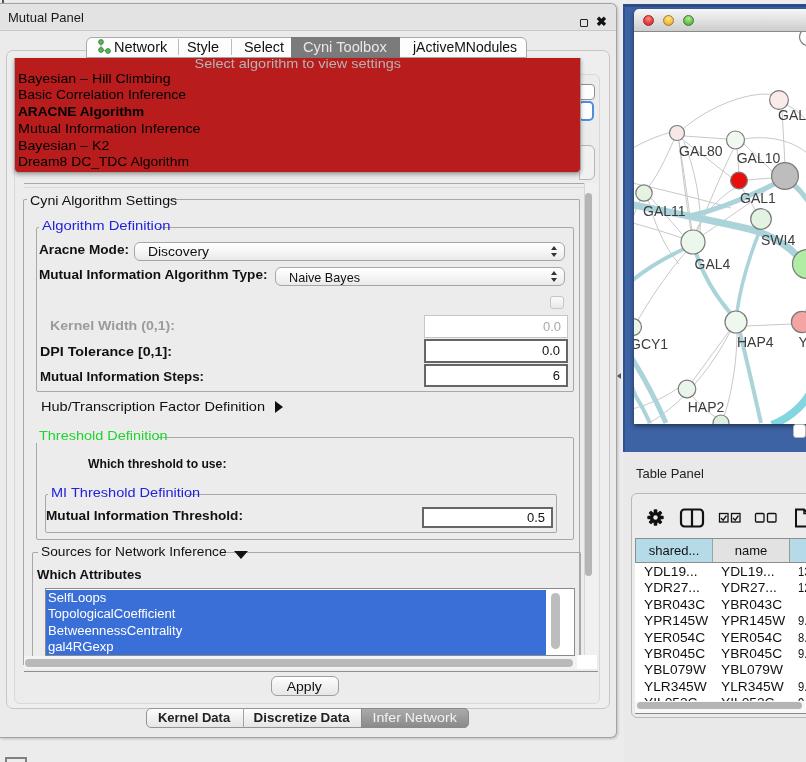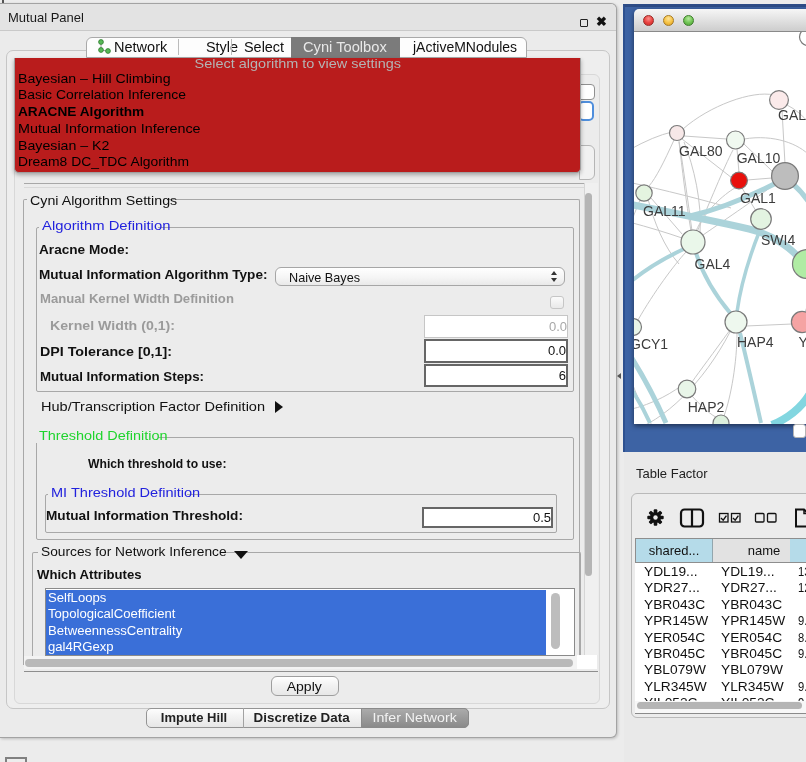--- a/index.html
+++ b/index.html
@@ -11,21 +11,21 @@
   .lblgray{position:absolute;font-weight:bold;font-size:13px;color:#9b9b9b;white-space:nowrap;}
   .combo{position:absolute;background:linear-gradient(#ffffff,#f5f5f5 55%,#e9e9e9);
          border:1px solid #a6a6a6;border-radius:6px;font-size:13px;color:#111;box-sizing:border-box;}
   .combo .txt{position:absolute;top:2.5px;white-space:nowrap;}
   .spin{position:absolute;right:6px;top:50%;width:7px;height:11px;margin-top:-5.5px;}
   .spin:before{content:"";position:absolute;left:0;top:0;border-left:3.5px solid transparent;
        border-right:3.5px solid transparent;border-bottom:4.5px solid #333;}
   .spin:after{content:"";position:absolute;left:0;bottom:0;border-left:3.5px solid transparent;
        border-right:3.5px solid transparent;border-top:4.5px solid #333;}
   .field{position:absolute;background:#fff;font-size:13px;color:#111;
-         text-align:right;box-sizing:border-box;}
+         text-align:right;box-sizing:border-box;padding-right:6px;}
   .grp{position:absolute;border:1px solid #a8a8a8;border-radius:2px;box-sizing:border-box;}
   .grplab{position:absolute;background:#ececec;padding:0 3px;font-size:13px;white-space:nowrap;}
 </style>
 </head>
 <body>
 
 <div class="abs" style="left:2px;top:0;width:2px;height:3px;background:#555;"></div>
 <div class="abs" id="cpwin" style="left:0;top:3px;width:616px;height:733px;background:#ebebeb;border:1px solid #a3a3a3;border-left:none;border-radius:0 6px 6px 0;box-shadow:1px 1px 3px rgba(0,0,0,0.2);">
 
   <div class="abs" style="left:0;top:0;width:616px;height:26px;background:#e3e3e3;border-bottom:1px solid #c9c9c9;border-radius:0 6px 0 0;"></div>
@@ -42,45 +42,48 @@
     <svg width="14" height="15" viewBox="0 0 14 15">
       <line x1="4" y1="4" x2="4" y2="11" stroke="#999" stroke-width="1"></line>
       <line x1="4" y1="11" x2="10" y2="12" stroke="#999" stroke-width="1"></line>
       <circle cx="4" cy="3" r="2.4" fill="#57b957" stroke="#2c7a2c" stroke-width="0.8"></circle>
       <circle cx="4" cy="11" r="2.4" fill="#57b957" stroke="#2c7a2c" stroke-width="0.8"></circle>
       <circle cx="11" cy="12" r="2.4" fill="#57b957" stroke="#2c7a2c" stroke-width="0.8"></circle>
     </svg>
   </div>
   <div class="abs" style="left:114px;top:35px;font-size:14px;color:#111;"><span class="sx" style="transform:scaleX(1.037);">Network</span></div>
   <div class="abs" style="left:178px;top:35px;width:1px;height:16px;background:#bbb;"></div>
-  <div class="abs" style="left:206px;top:35px;font-size:14px;color:#111;"><span class="sx" style="transform:scaleX(1.03);">Style</span></div>
+  <div class="abs" style="left:187px;top:35px;font-size:14px;color:#111;"><span class="sx" style="transform:scaleX(1.03);">Style</span></div>
   <div class="abs" style="left:231px;top:35px;width:1px;height:16px;background:#bbb;"></div>
   <div class="abs" style="left:244px;top:35px;font-size:14px;color:#111;"><span class="sx" style="transform:scaleX(1.03);">Select</span></div>
   <div class="abs" style="left:291px;top:33px;width:109px;height:21px;background:#7b7b7b;"></div>
   <div class="abs" style="left:303px;top:35px;font-size:14px;color:#e8e8e8;"><span class="sx" style="transform:scaleX(1.048);">Cyni Toolbox</span></div>
   <div class="abs" style="left:413px;top:35px;font-size:14px;color:#111;text-align:center;"><span class="sx" style="transform:scaleX(0.998);">jActiveMNodules</span></div>
 
   <div class="abs" style="left:24px;top:179px;width:573px;height:1px;background:#a8a8a8;"></div>
   <div class="abs" style="left:24px;top:183px;width:573px;height:1px;background:#d9d9d9;"></div>
 
   <div class="grp" style="left:23px;top:195px;width:557px;height:466px;border-bottom:none;border-radius:2px 2px 0 0;"></div>
   <div class="grplab" style="left:27px;top:189px;color:#111;"><span class="sx" style="transform:scaleX(1.095);">Cyni Algorithm Settings</span></div>
 
   <div class="grp" style="left:36px;top:223px;width:538px;height:165px;"></div>
   <div class="grplab" style="left:39px;top:214px;color:#2222dd;"><span class="sx" style="transform:scaleX(1.139);">Algorithm Definition</span></div>
 
   <div class="lbl" style="left:39px;top:238px;"><span class="sx" style="transform:scaleX(1.047);">Aracne Mode:</span></div>
+  <div class="combo" style="left:134px;top:237.5px;width:431px;height:19px;">
+      <span class="txt" style="left:13px;top:1.5px;"><span class="sx" style="transform:scaleX(1.069);">Discovery</span></span>
+      <span class="spin"></span>
+    </div>
 
   <div class="lbl" style="left:39px;top:263px;"><span class="sx" style="transform:scaleX(1.044);">Mutual Information Algorithm Type:</span></div>
   <div class="combo" style="left:275px;top:263px;width:290px;height:19px;">
       <span class="txt" style="left:13px;top:1.5px;"><span class="sx" style="transform:scaleX(0.973);">Naive Bayes</span></span>
       <span class="spin"></span>
     </div>
 
-  <div class="lblgray" style="left:40px;top:287px;"><span class="sx" style="transform:scaleX(1.01);">Manual Kernel Width Definition</span></div>
   <div class="abs" style="left:550px;top:292px;width:12px;height:11px;background:linear-gradient(#fbfbfb,#e9e9e9);border:1px solid #c6c6c6;border-radius:3px;"></div>
 
   <div class="lblgray" style="left:40px;top:314px;margin-left:10px;"><span class="sx" style="transform:scaleX(1.09);">Kernel Width (0,1):</span></div>
   <div class="field" style="left:424px;top:311px;width:144px;height:23px;border:1px solid #c6c6c6;color:#a8a8a8;line-height:21px;">0.0</div>
 
   <div class="lbl" style="left:40px;top:340px;"><span class="sx" style="transform:scaleX(1.096);">DPI Tolerance [0,1]:</span></div>
   <div class="field" style="left:424px;top:335px;width:144px;height:24px;border:2px solid #666;line-height:20px;">0.0</div>
 
   <div class="lbl" style="left:40px;top:365px;"><span class="sx" style="transform:scaleX(1.023);">Mutual Information Steps:</span></div>
   <div class="field" style="left:424px;top:360px;width:144px;height:23px;border:2px solid #666;line-height:19px;">6</div>
@@ -116,21 +119,21 @@
 
   <div class="abs" style="left:24px;top:666.5px;width:574px;height:1px;background:#8e8e8e;"></div>
 
   <div class="abs" style="left:584px;top:179px;width:13px;height:472px;background:#f0f0f0;border-left:1px solid #d5d5d5;"></div>
   <div class="abs" style="left:585.3px;top:188.5px;width:7px;height:383px;background:#b5b5b5;border-radius:3.5px;"></div>
 
   <div class="abs" style="left:270.5px;top:672px;width:68.5px;height:19.5px;background:linear-gradient(#ffffff,#f2f2f2 45%,#e7e7e7);border:1px solid #9e9e9e;border-radius:6px;text-align:center;font-size:13px;color:#111;line-height:19px;box-sizing:border-box;"><span class="sx" style="transform:scaleX(1.08);transform-origin:50% 50%;">Apply</span></div>
 
   <div class="abs" style="left:146px;top:704px;width:322.5px;height:20px;border:1px solid #949494;border-radius:5px;background:linear-gradient(#fdfdfd,#f2f2f2 45%,#e6e6e6);box-sizing:border-box;"></div>
   <div class="abs" style="left:361px;top:704px;width:107.5px;height:20px;background:linear-gradient(#ababab,#8a8a8a);border:1px solid #8a8a8a;border-radius:0 5px 5px 0;box-sizing:border-box;"></div>
-  <div class="abs" style="left:146px;top:704px;width:96px;height:20px;text-align:center;font-size:13px;font-weight:bold;color:#222;line-height:20px;">Impute Hill</div>
+  <div class="abs" style="left:146px;top:704px;width:96px;height:20px;text-align:center;font-size:13px;font-weight:bold;color:#222;line-height:20px;">Kernel Data</div>
   <div class="abs" style="left:242.5px;top:704px;width:1px;height:20px;background:#a2a2a2;"></div>
   <div class="abs" style="left:242.5px;top:704px;width:118.5px;height:20px;text-align:center;font-size:13px;font-weight:bold;color:#222;line-height:20px;"><span class="sx" style="transform:scaleX(1.03);transform-origin:50% 50%;">Discretize Data</span></div>
   <div class="abs" style="left:361px;top:704px;width:107.5px;height:20px;text-align:center;font-size:13px;color:#f2f2f2;line-height:20px;"><span class="sx" style="transform:scaleX(1.09);transform-origin:50% 50%;">Infer Network</span></div>
 </div>
 
 <div class="abs" style="left:579px;top:84px;width:16px;height:16px;background:#fff;border:1px solid #909090;border-radius:0 4px 4px 0;z-index:29;box-sizing:border-box;"></div>
 <div class="abs" style="left:578px;top:101px;width:16px;height:20px;background:#fff;border:2.5px solid #4f8edc;border-radius:5px;z-index:29;box-sizing:border-box;"></div>
 <div class="abs" style="left:579px;top:145px;width:16px;height:35px;background:#f1f1f1;border:1px solid #b5b5b5;border-radius:0 6px 6px 0;z-index:29;box-sizing:border-box;"></div>
 
 <div class="abs" id="popup" style="left:14px;top:58px;width:565px;height:114px;background:#b91c1c;border:1px solid #a0a0a0;border-top:none;border-radius:0 0 5px 5px;box-shadow:0 2px 4px rgba(0,0,0,0.3);z-index:30;">
@@ -231,21 +234,21 @@
         <text x="164.5" y="315">Y</text>
         <text x="53.7" y="380">HAP2</text>
       </g>
     </svg>
   </div>
 </div>
 
 <div class="abs" style="left:793px;top:424px;width:13px;height:14px;background:#fff;border:1px solid #b5b5b5;border-radius:3px;box-sizing:border-box;"></div>
 
 <div class="abs" style="left:624px;top:452px;width:182px;height:310px;background:#e9e9e9;"></div>
-<div class="abs" style="left:636px;top:466px;font-size:13px;color:#222;">Table Factor</div>
+<div class="abs" style="left:636px;top:466px;font-size:13px;color:#222;">Table Panel</div>
 <div class="abs" id="tablecard" style="left:631px;top:493px;width:180px;height:225px;background:#ececec;border:1px solid #b9b9b9;border-radius:6px 0 0 6px;box-sizing:border-box;overflow:hidden;">
 
   <svg class="abs" style="left:14px;top:14px;" width="165" height="21" viewBox="0 0 165 21">
     <g transform="translate(9.5,9.5)" fill="#111">
       <circle r="5.6"></circle>
       <g>
         <rect x="-1.8" y="-8.2" width="3.6" height="4" rx="1"></rect>
         <rect x="-1.8" y="4.2" width="3.6" height="4" rx="1"></rect>
         <rect x="-8.2" y="-1.8" width="4" height="3.6" rx="1"></rect>
         <rect x="4.2" y="-1.8" width="4" height="3.6" rx="1"></rect>
@@ -265,21 +268,21 @@
       <path d="M 87,10 l 2.2,2.2 l 3.2,-4.5" stroke-width="1.4"></path>
       <rect x="109.5" y="5.5" width="8.5" height="8.5" stroke-width="1.3" rx="1"></rect>
       <rect x="121.5" y="5.5" width="8.5" height="8.5" stroke-width="1.3" rx="1"></rect>
       <path d="M 150,1.5 l 8,0 l 4,4 l 0,13 l -12,0 z" stroke-width="2"></path>
       <path d="M 158,1.5 l 0,4 l 4,0" stroke-width="1.5"></path>
     </g>
   </svg>
 
   <div class="abs" style="left:3px;top:44px;width:177px;height:25px;border-top:1px solid #8e8e8e;border-bottom:1px solid #8e8e8e;border-left:1px solid #8e8e8e;box-sizing:border-box;">
     <div class="abs" style="left:0;top:0;width:76px;height:23px;background:#b5dbe9;border-right:1px solid #93a6ad;text-align:center;font-size:13px;color:#111;line-height:23px;">shared...</div>
-    <div class="abs" style="left:77px;top:0;width:76px;height:23px;background:#e2e2e2;border-right:1px solid #9a9a9a;text-align:center;font-size:13px;color:#111;line-height:23px;padding-left:13px;">name</div>
+    <div class="abs" style="left:77px;top:0;width:76px;height:23px;background:#e2e2e2;border-right:1px solid #9a9a9a;text-align:center;font-size:13px;color:#111;line-height:23px;">name</div>
     <div class="abs" style="left:154px;top:0;width:26px;height:23px;background:#b5dbe9;font-size:13px;color:#111;line-height:23px;padding-left:17px;box-sizing:border-box;">A</div>
   </div>
 
   <div class="abs" style="left:3px;top:69px;width:177px;height:141px;background:#fff;font-size:13px;color:#111;">
     <div class="abs" style="left:9px;top:1px;line-height:16.4px;white-space:nowrap;transform:scaleX(1.058);transform-origin:0 0;">YDL19...<br>YDR27...<br>YBR043C<br>YPR145W<br>YER054C<br>YBR045C<br>YBL079W<br>YLR345W<br>YIL052C</div>
     <div class="abs" style="left:85.5px;top:1px;line-height:16.4px;white-space:nowrap;transform:scaleX(1.058);transform-origin:0 0;">YDL19...<br>YDR27...<br>YBR043C<br>YPR145W<br>YER054C<br>YBR045C<br>YBL079W<br>YLR345W<br>YIL052C</div>
     <div class="abs" style="left:163px;top:1px;line-height:16.4px;white-space:nowrap;transform:scaleX(0.86);transform-origin:0 0;">13<br>12<br>&nbsp;<br>9.<br>8.<br>9.<br>&nbsp;<br>9.<br>9.</div>
   </div>
 
   <div class="abs" style="left:3px;top:207px;width:177px;height:11.5px;background:#f7f7f7;"></div>

